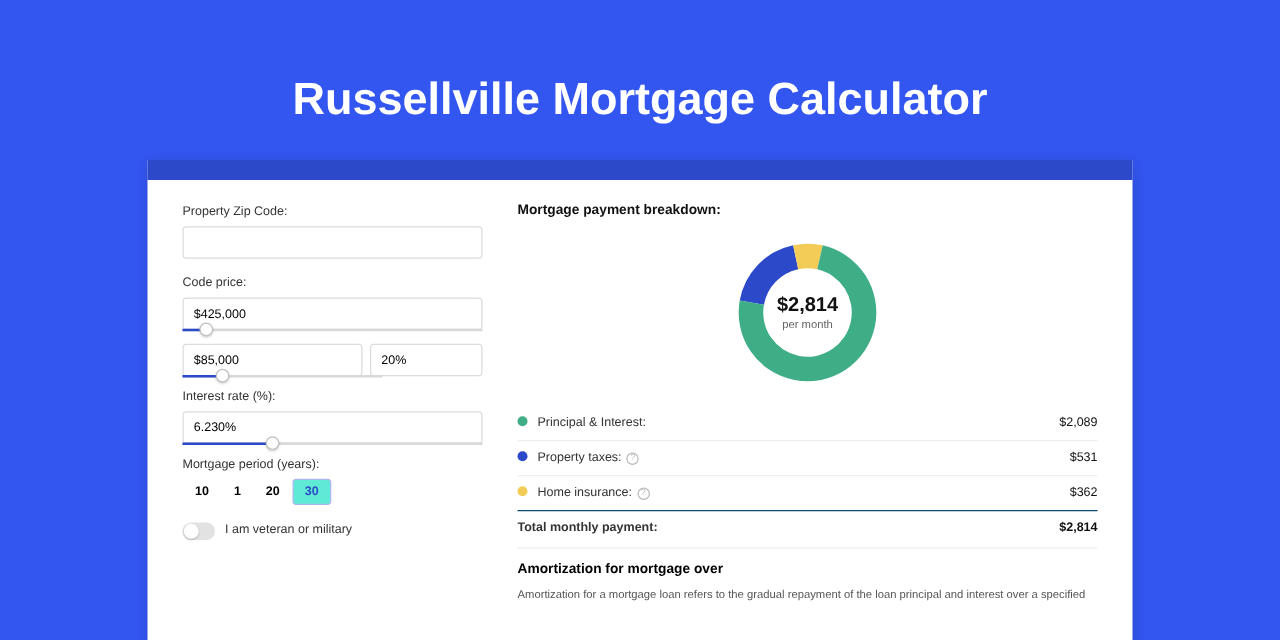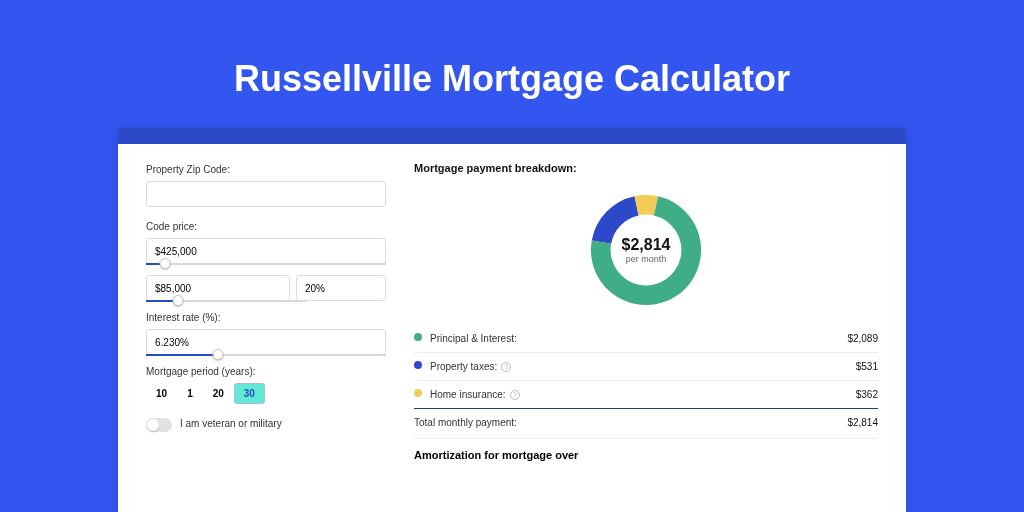--- a/index.html
+++ b/index.html
@@ -158,21 +158,21 @@
     font-size: 7px;
     line-height: 8px;
     text-align: center;
     color: #bbb;
     display: inline-block;
   }
   .total-row {
     display: flex;
     padding: 8px 0 4px 0;
     font-size: 10px;
-    font-weight: 400;
+    font-weight: 700;
   }
   .total-row .break-label { flex:1; }
 
   .amort-section {
     border-top: 1px solid #eee;
     padding-top: 10px;
     margin-top: 6px;
   }
   .amort-title { font-size: 11px; font-weight:700; margin-bottom: 8px;}
   .amort-text { font-size: 9px; color:#555; line-height: 1.4; }
@@ -269,15 +269,16 @@
         </div>
       </div>
 
     <div class="total-row">
       <span class="break-label">Total monthly payment:</span>
       <span class="break-val">$2,814</span>
     </div>
 
     <div class="amort-section">
       <div class="amort-title">Amortization for mortgage over</div>
+      <div class="amort-text">Amortization for a mortgage loan refers to the gradual repayment of the loan principal and interest over a specified</div>
     </div>
   </div>
 </div>
 
 </body></html>

